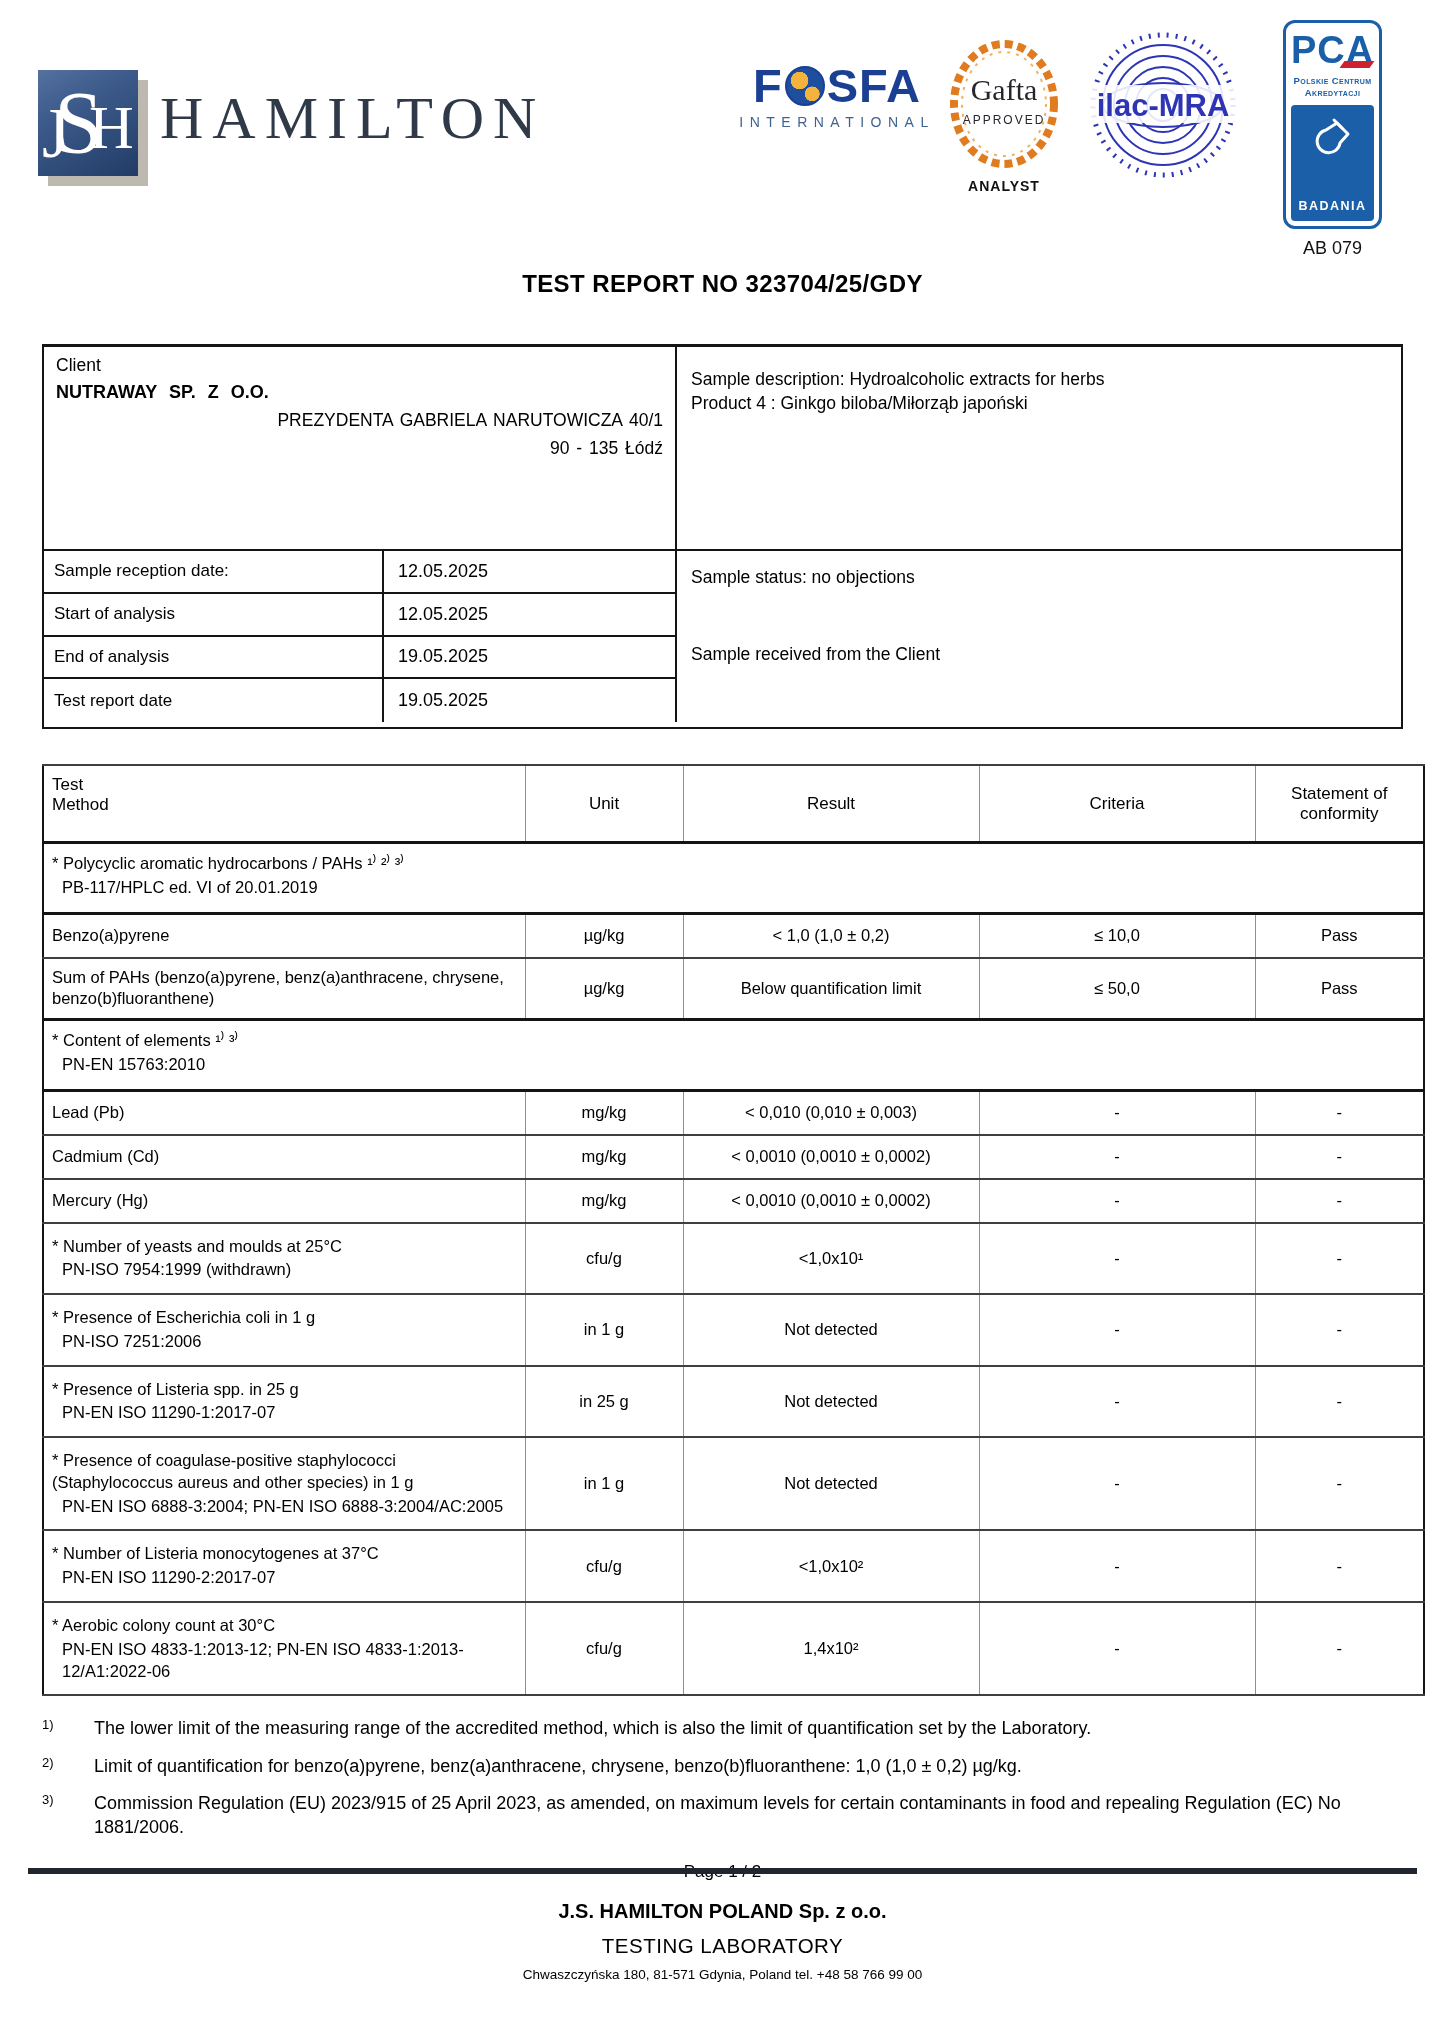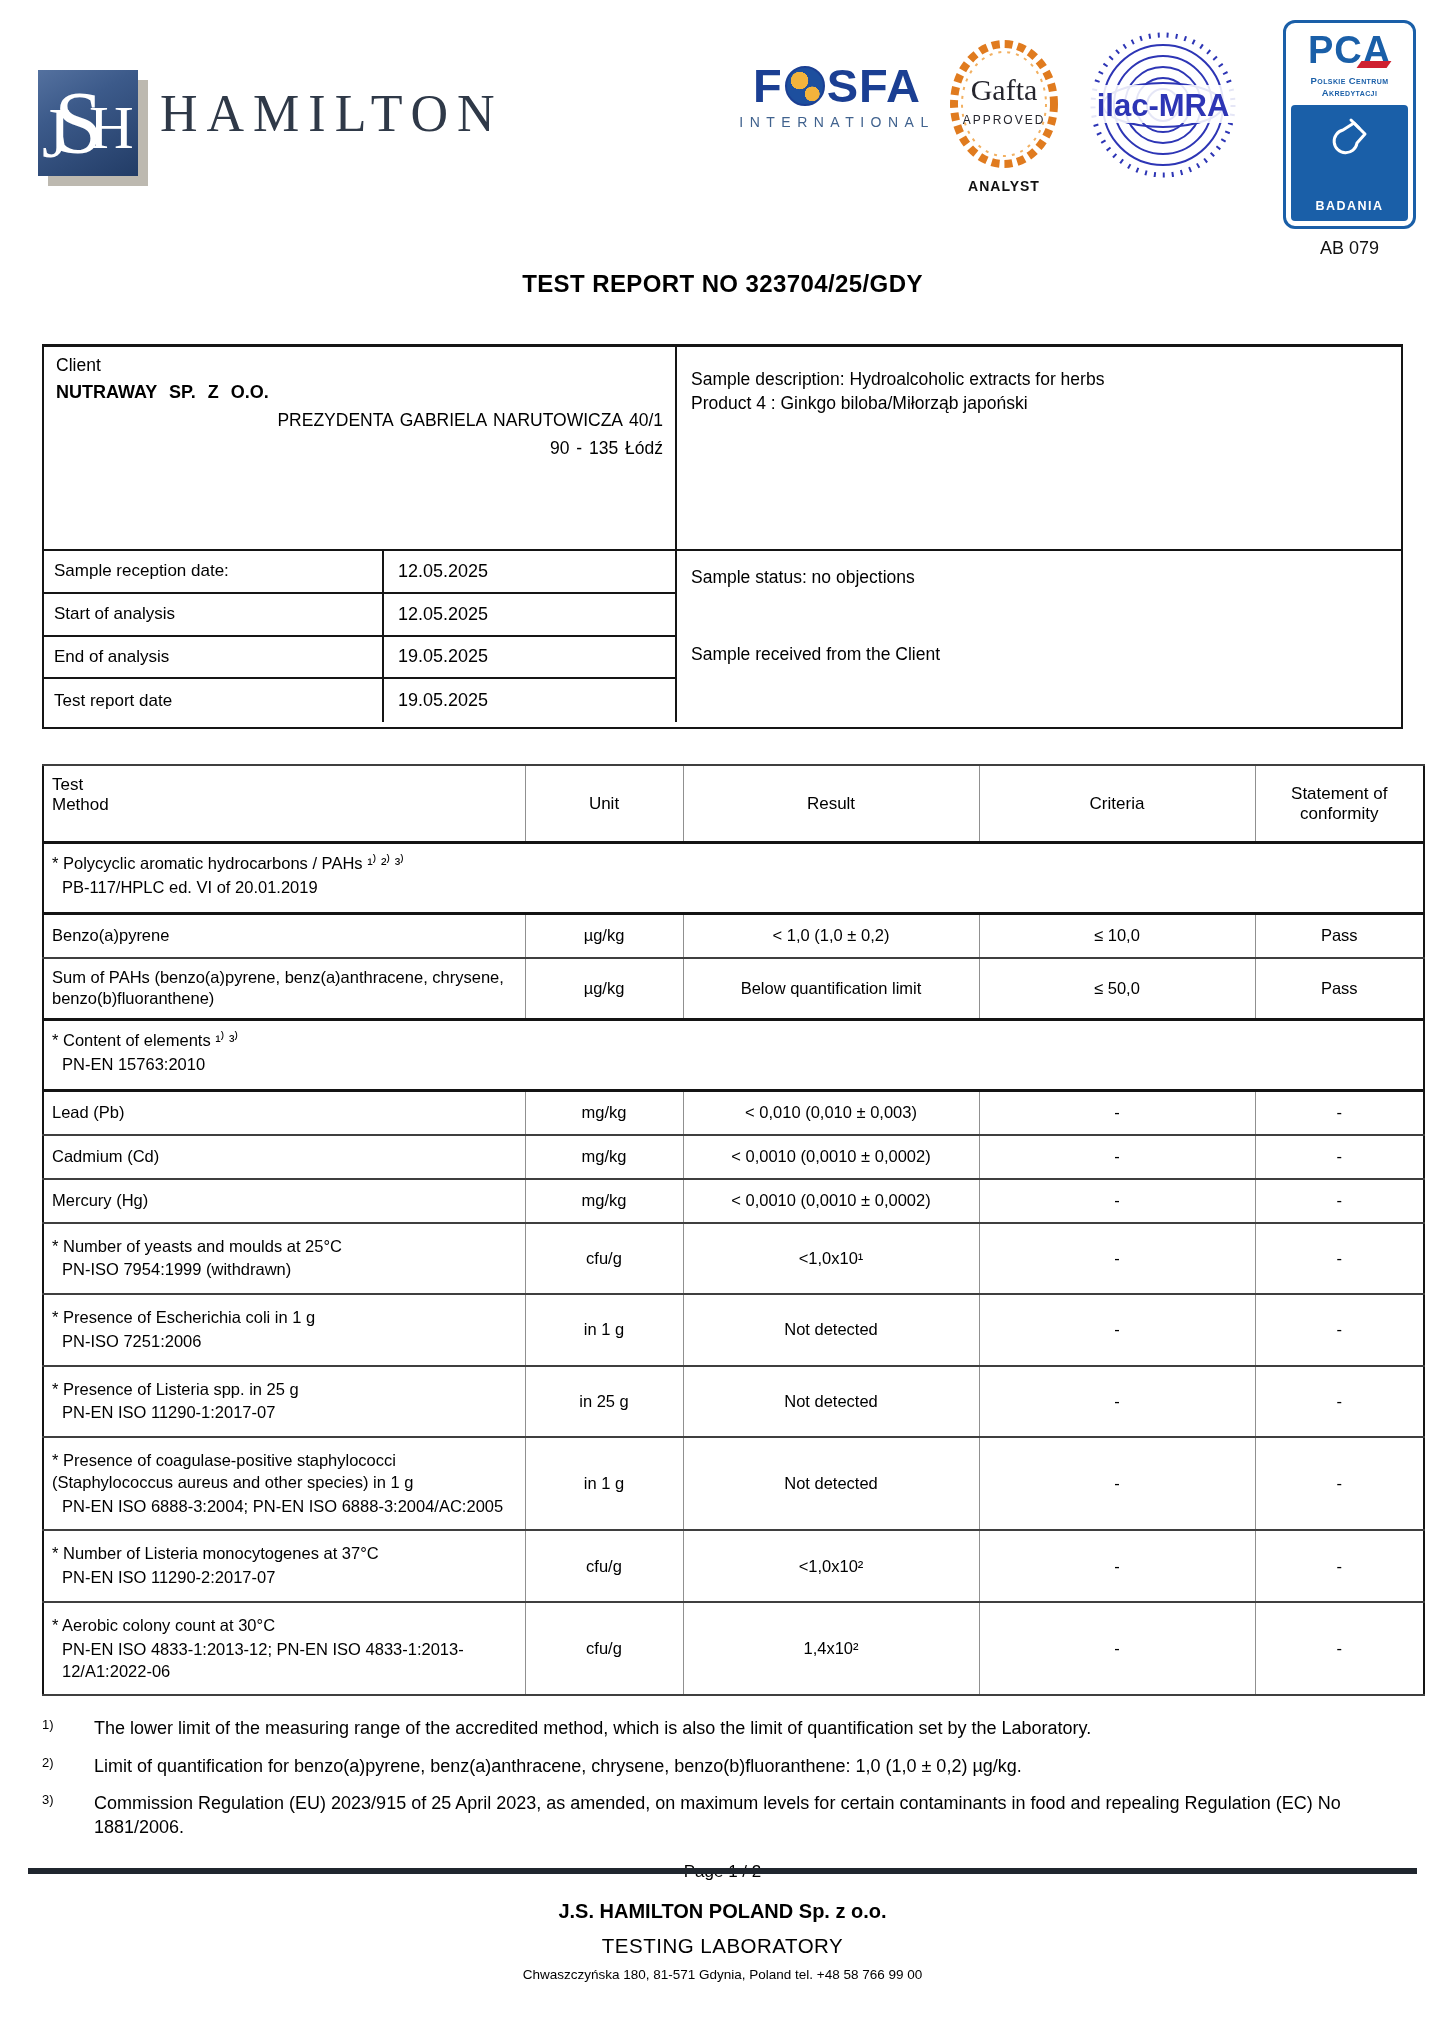--- a/index.html
+++ b/index.html
@@ -14,38 +14,38 @@
     background:linear-gradient(150deg,#54719f 0%,#3c5a8a 35%,#223c66 100%);
     box-shadow:10px 10px 0 #bdb9b0;
     display:flex;align-items:center;justify-content:center;overflow:visible;
   }
   .jsh-box .mono{font-family:"Liberation Serif",serif;color:#fff;display:flex;align-items:center;line-height:1;}
   .mono .mj{font-size:72px;margin-right:-16px;transform:translateY(10px);}
   .mono .ms{font-size:88px;}
   .mono .mh{font-size:62px;margin-left:-14px;transform:translateY(4px);}
   .hamilton{
     position:absolute;left:160px;top:84px;
-    font-family:"Liberation Serif",serif;font-size:52px;letter-spacing:9px;color:#2f3948;
+    font-family:"Liberation Serif",serif;font-size:60px;letter-spacing:9px;color:#2f3948;
   }
   .fosfa{position:absolute;left:732px;top:62px;width:210px;text-align:center;}
   .fosfa-word{display:flex;align-items:center;justify-content:center;font-size:47px;font-weight:bold;color:#1b3f93;letter-spacing:1px;line-height:1;}
   .globe{
     width:40px;height:40px;border-radius:50%;margin:0 2px;display:inline-block;
     background:
       radial-gradient(circle at 35% 35%, #f3b33c 0 26%, rgba(0,0,0,0) 27%),
       radial-gradient(circle at 70% 72%, #f3b33c 0 20%, rgba(0,0,0,0) 21%),
       #1d4f9e;
     border:2px solid #1b3f93;box-sizing:border-box;
   }
   .fosfa-sub{margin-top:5px;font-size:14px;letter-spacing:6.5px;color:#40628e;}
   .gafta{position:absolute;left:938px;top:38px;width:132px;text-align:center;}
   .gafta svg{display:block;margin:0 auto;}
   .gafta-analyst{margin-top:2px;font-size:14px;font-weight:bold;color:#111;letter-spacing:1px;}
   .ilac{position:absolute;left:1083px;top:28px;width:160px;height:155px;}
-  .pca{position:absolute;left:1283px;top:20px;width:133px;text-align:center;}
+  .pca{position:absolute;left:1283px;top:20px;width:99px;text-align:center;}
   .pca-box{border:3px solid #1a5fa8;border-radius:12px;background:#fff;padding:8px 5px 5px;position:relative;}
   .pca-word{font-size:38px;font-weight:bold;color:#1a5fa8;letter-spacing:1px;line-height:1;position:relative;display:inline-block;}
   .pca-red{position:absolute;right:2px;bottom:1px;width:30px;height:7px;background:#cf2030;transform:skewX(-35deg);}
   .pca-org{margin-top:6px;font-size:9.5px;font-weight:bold;color:#1a5fa8;letter-spacing:.4px;font-variant:small-caps;line-height:1.25;}
   .pca-panel{margin-top:6px;background:#1a5fa8;border-radius:4px;height:96px;display:flex;flex-direction:column;align-items:center;justify-content:space-between;padding:12px 0 8px;}
   .pca-badania{color:#fff;font-weight:bold;font-size:12.5px;letter-spacing:1.5px;}
   .pca-ab{margin-top:9px;font-size:18px;color:#111;}
   
   .title{margin-top:26px;text-align:center;font-size:24px;font-weight:bold;letter-spacing:.4px;}
   .flow{padding:0 42px;margin-top:38px;}

